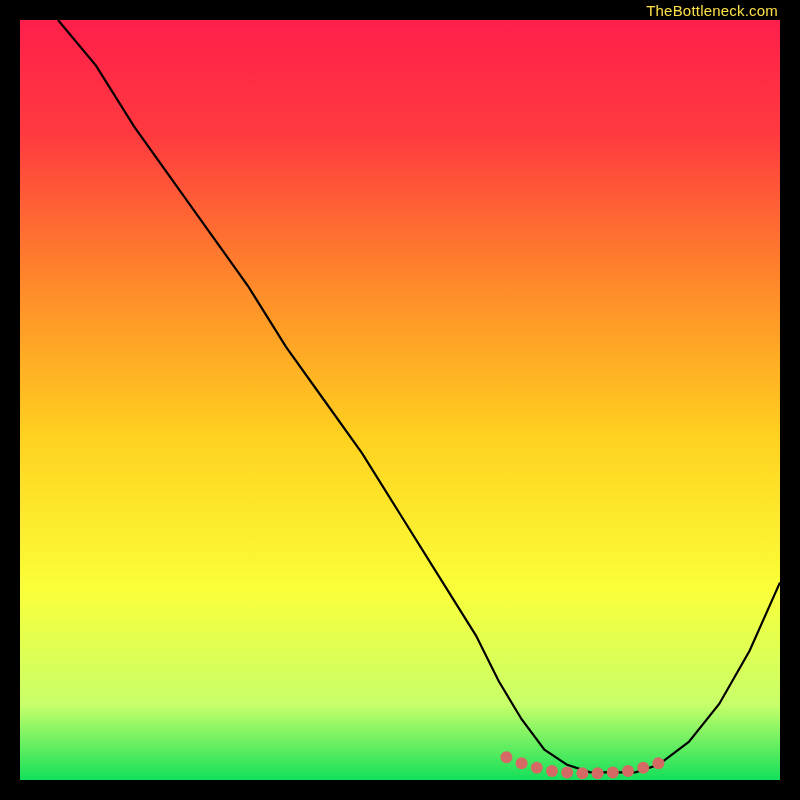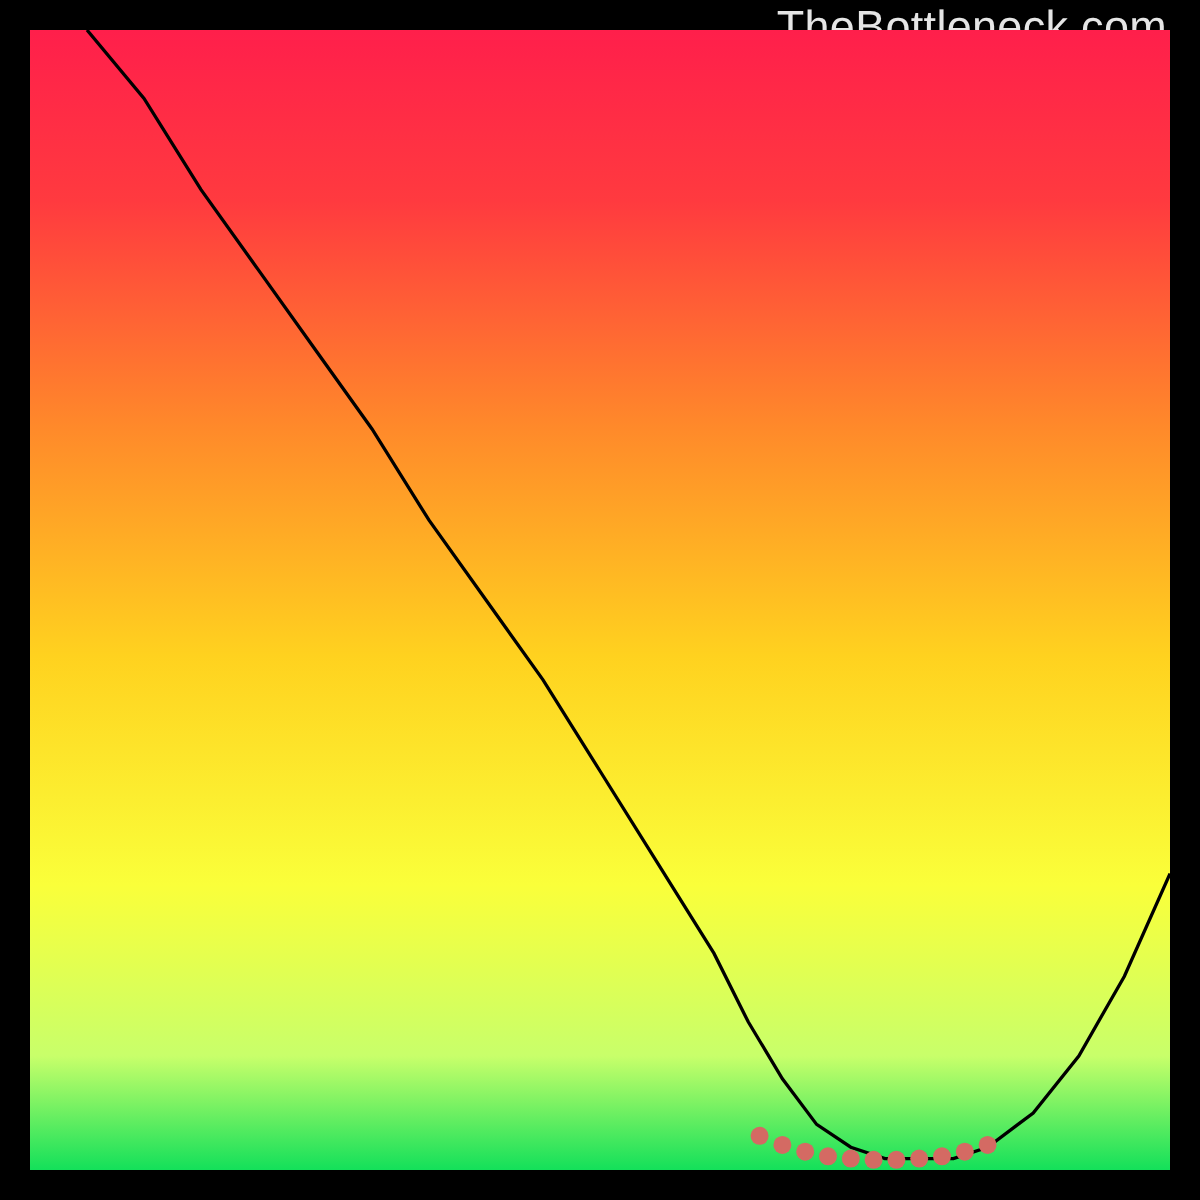--- a/index.html
+++ b/index.html
@@ -23,22 +23,22 @@
     position: absolute;
     left: 0;
     top: 0;
     width: 760px;
     height: 760px;
   }
   .watermark {
     position: absolute;
     top: 2px;
     right: 22px;
-    color: #e5e5e5;
-    font-size: 30px;
+    color: #fde047;
+    font-size: 15px;
     letter-spacing: 0.2px;
     font-weight: 400;
   }
 </style>
 </head>
 <body>
 
 <div class="watermark">TheBottleneck.com</div>
 
 <div class="frame">

